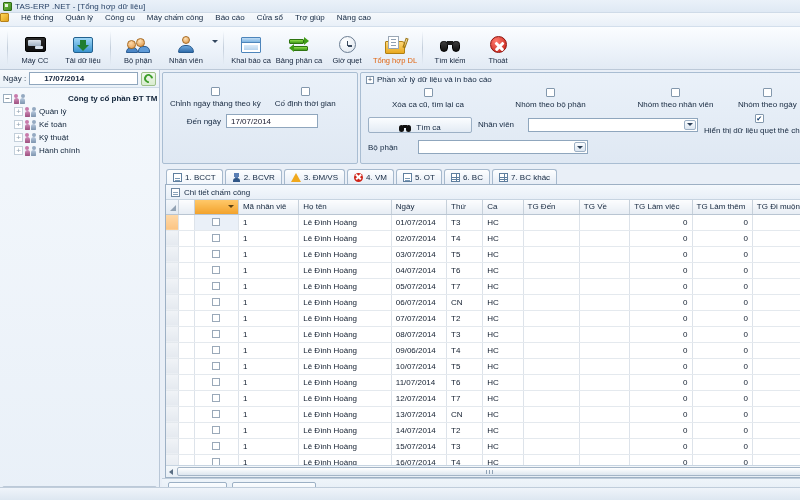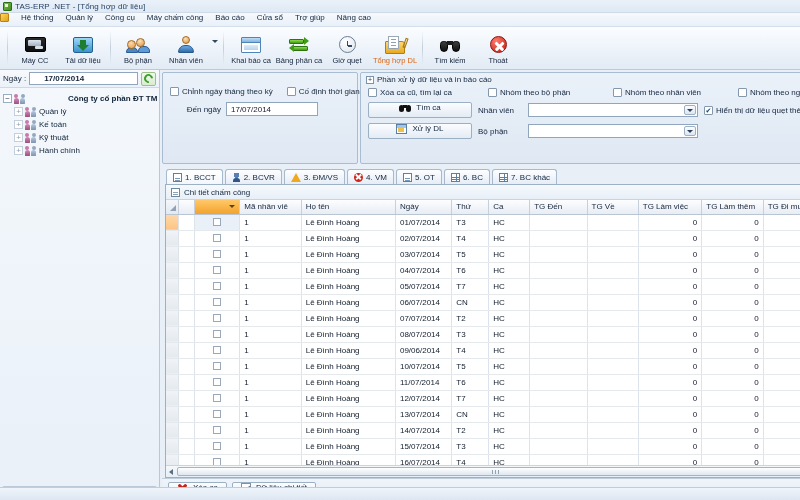--- a/index.html
+++ b/index.html
@@ -232,36 +232,36 @@
     font-size:8px; color:#12263f; display:flex; align-items:center; gap:3px;
   }
   .gtitle .gicon {
     width:8px;height:8px;border:1px solid #7d93aa;background:#fff;
     display:flex;align-items:center;justify-content:center;font-size:7px;line-height:6px;color:#2c4058;
   }
 
   .g-left { width: 196px; flex:0 0 196px; padding-top:13px; }
   .g-right { flex:1; padding-top:13px; }
 
-  .chk { display:inline-flex; align-items:center; gap:3px; font-size:8px; color:#14263d; white-space:nowrap;}
+  .chk { display:inline-flex; align-items:center; gap:3px; font-size:8px; color:#14263d; white-space:nowrap;flex-direction:column;}
   .chk .box {
     width:9px;height:9px;background:#fff;border:1px solid #8398ad;border-radius:1px;
     display:flex;align-items:center;justify-content:center;
   }
   .chk .box.on::after{content:"✔";font-size:7px;line-height:7px;color:#18406e;}
 
   .row1 { display:flex; gap:14px; padding: 0 0 0 7px; margin-top:1px;}
   .fieldrow { display:flex; align-items:center; gap:5px; margin-top:6px; padding-left:18px;}
   .fieldrow .flab { font-size:8px; width:40px; text-align:right; color:#12263f;}
   .tinput {
     width: 92px; height:14px; background:#fff; border:1px solid #8fa6bd;
     font-size:8px; display:flex; align-items:center; padding-left:4px; position:relative;
   }
   .btn {
-    display:inline-flex; align-items:flex-start; gap:5px;
+    display:inline-flex; align-items:flex-end; gap:5px;
     height:16px; padding:0 8px;
     background: linear-gradient(180deg,#fbfdff,#e3ebf4);
     border:1px solid #9cb0c5; border-radius:2px;
     font-size:8px; color:#12263f; white-space:nowrap; cursor:default;
   }
   .loadrow { display:flex; justify-content:center; margin-top:6px; padding-left:26px;}
   .btn-load{ width:106px; justify-content:center; }
 
   .rp-row-chks { display:flex; align-items:center; padding-left:7px; margin-top:2px; gap:0; }
   .rp-row-chks .c1{ width:120px; }
@@ -646,24 +646,20 @@
                   <i></i>
                 </span>
             </span>
             <label class="chk">
               <span class="box on"></span>
               <span>Hiển thị dữ liệu quẹt thẻ chi tiết</span>
             </label>
           </div>
 
           <div class="rp-line">
-            <div class="btn btn-wide">
-              <span class="ic-proc"></span>
-              <span>Xử lý DL</span>
-            </div>
             <span class="flab">Bộ phận</span>
             <span class="combo">
               <span></span>
               <span class="arrow">
                   <i></i>
                 </span>
             </span>
           </div>
         </div>
       </div>

